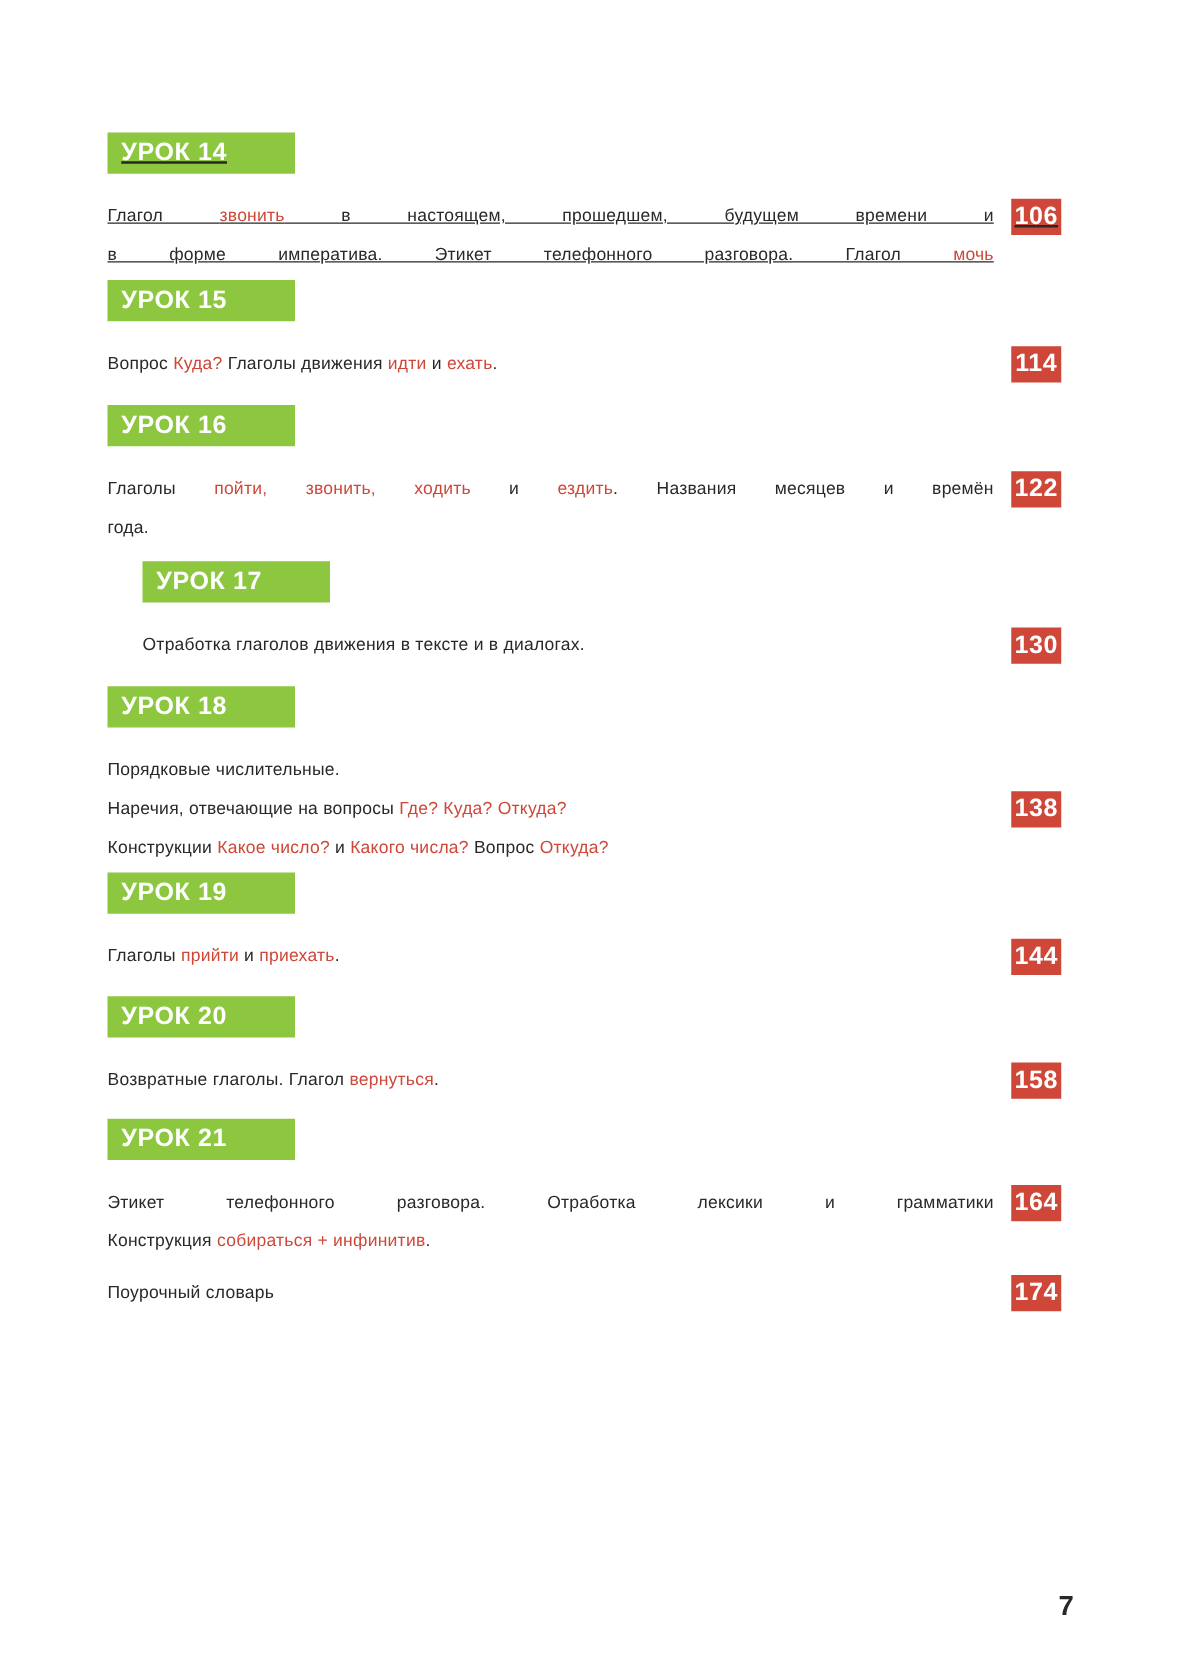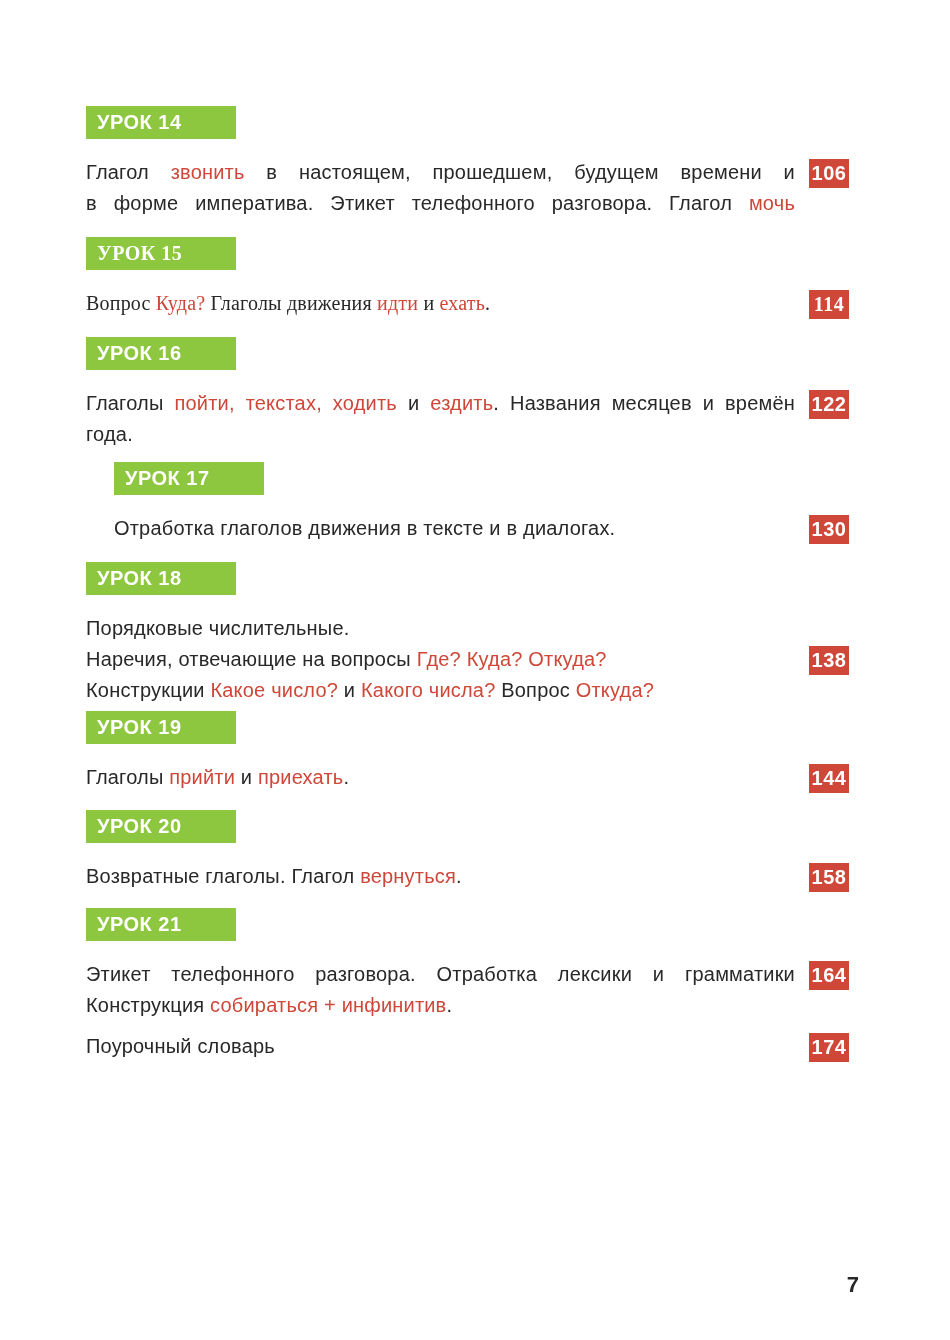--- a/index.html
+++ b/index.html
@@ -13,22 +13,22 @@
     height: 1340px;
     box-sizing: border-box;
     padding: 106px 91px 0 86px;
     background: #ffffff;
     font-family: "Liberation Sans", sans-serif;
     color: var(--text-black, #282828);
     overflow: hidden;
   }
   .toc-section { margin: 0; }
   
-  .toc-section:nth-child(1) { margin-bottom: 18px; }
-  .toc-section:nth-child(2) { margin-bottom: 18px; font-family: Liberation Serif, serif; }
+  .toc-section:nth-child(1) { margin-bottom: 5px; text-decoration: underline; }
+  .toc-section:nth-child(2) { margin-bottom: 18px; }
   .toc-section:nth-child(3) { margin-bottom: 12px; }
   .toc-section:nth-child(4) { margin-bottom: 18px; margin-left: 28px; }
   .toc-section:nth-child(5) { margin-bottom: 5px; }
   .toc-section:nth-child(6) { margin-bottom: 17px; }
   .toc-section:nth-child(7) { margin-bottom: 16px; }
   .toc-section:nth-child(8) { margin-bottom: 10px; }
   .toc-section:nth-child(9) { margin-bottom: 0; }
 
   .lesson-header {
     box-sizing: border-box;
@@ -43,21 +43,21 @@
     font-weight: bold;
     letter-spacing: 0.5px;
   }
 
   .entry-row {
     display: flex;
     align-items: flex-start;
   }
   .entry-text {
     width: 709px;
-    font-size: 20px;
+    font-size: 14px;
     line-height: 31px;
     letter-spacing: 0.2px;
   }
   .entry-text .line { min-height: 31px; }
   .entry-text .line.just {
     text-align: justify;
     text-align-last: justify;
   }
   .seg-red { color: var(--red, #ce4738); }
   .seg-black { color: var(--text-black, #282828); }
@@ -125,21 +125,21 @@
       </div>
     </div>
   </section>
 
   <section class="toc-section">
     <div class="lesson-header">
       <span class="lesson-header-label">УРОК 16</span>
     </div>
     <div class="entry-row">
       <div class="entry-text">
-            <div class="line just"><span class="seg-black">Глаголы </span><span class="seg-red">пойти,</span><span class="seg-black"> </span><span class="seg-red">текстах,</span><span class="seg-black"> </span><span class="seg-red">ходить</span><span class="seg-black"> и </span><span class="seg-red">ездить</span><span class="seg-black">. Названия месяцев и времён</span></div>
+            <div class="line just"><span class="seg-black">Глаголы </span><span class="seg-red">пойти,</span><span class="seg-black"> </span><span class="seg-red">звонить,</span><span class="seg-black"> </span><span class="seg-red">ходить</span><span class="seg-black"> и </span><span class="seg-red">ездить</span><span class="seg-black">. Названия месяцев и времён</span></div>
             <div class="line"><span class="seg-black">года.</span></div>
           </div>
       <div class="badge-col">
         <div class="page-badge">122</div>
       </div>
     </div>
   </section>
 
   <section class="toc-section">
     <div class="lesson-header">

